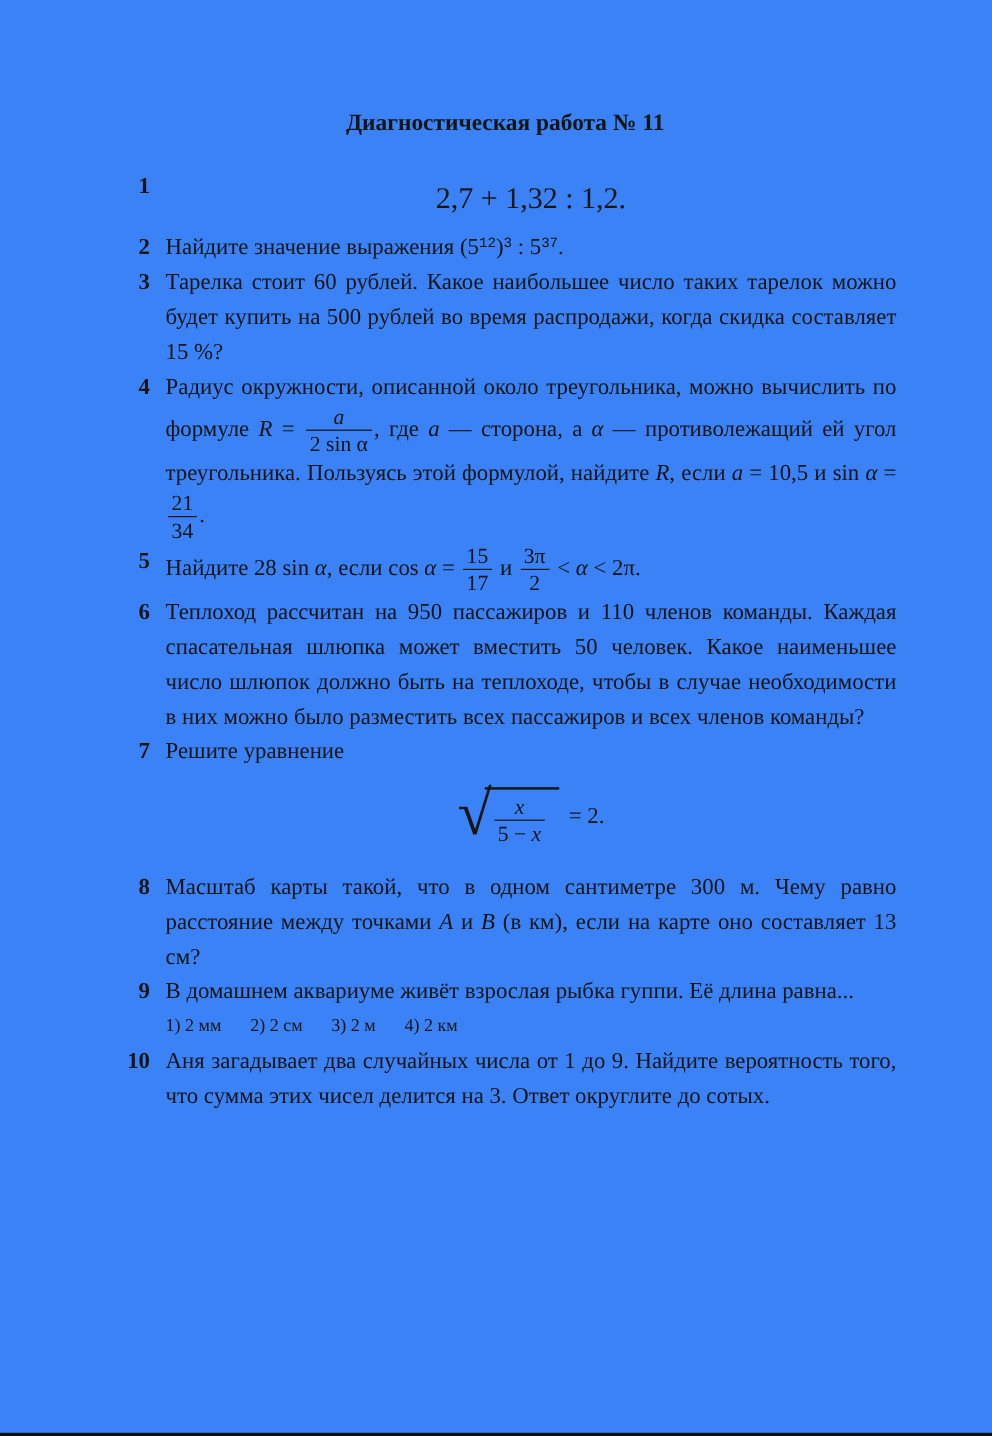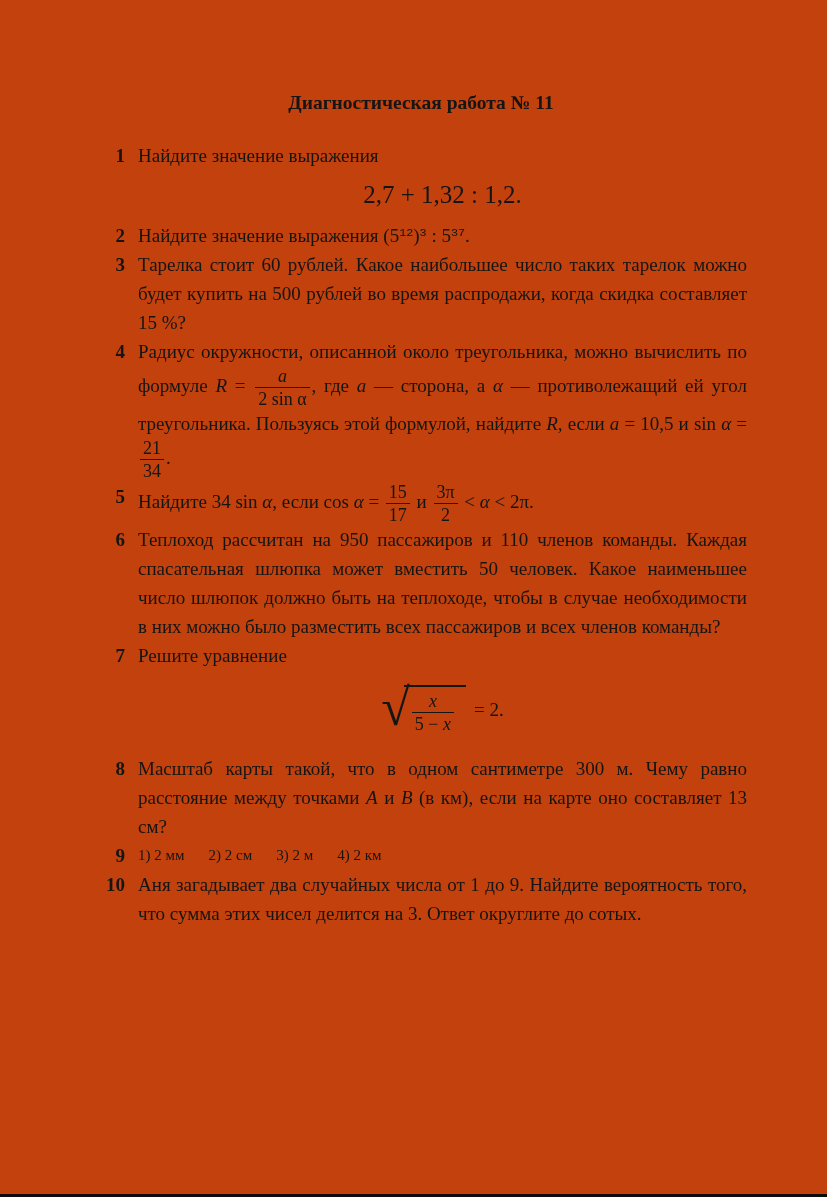--- a/index.html
+++ b/index.html
@@ -6,21 +6,21 @@
   body {
     width: 827px; height: 1197px;
     background: #ffffff;
     font-family: "Liberation Serif", "DejaVu Serif", serif;
     color: #151515;
   }
   .page {
     position: relative;
     width: 827px; height: 1197px;
     overflow: hidden;
-    background: #c2410c;
+    background: #3b82f6;
   }
   .content {
     position: absolute;
     left: 95px; top: 92px;
     width: 652px;
   }
   .title {
     text-align: center;
     font-weight: bold;
     font-size: 19.5px;
@@ -107,21 +107,20 @@
 <body>
 
 <div class="page">
   <div class="content">
 
     <div class="title">Диагностическая работа № 11</div>
 
     <div class="problem">
       <div class="pnum">1</div>
       <div class="pbody">
-        <div class="ptext">Найдите значение выражения</div>
         <div class="display-formula">2,7 + 1,32 : 1,2.</div>
       </div>
     </div>
 
     <div class="problem">
       <div class="pnum">2</div>
       <div class="pbody">
         <div class="ptext"><span>Найдите значение выражения (5</span><sup class="exp">12</sup><span>)</span><sup class="exp">3</sup><span> : 5</span><sup class="exp">37</sup><span>.</span></div>
       </div>
     </div>
@@ -136,21 +135,21 @@
     <div class="problem">
       <div class="pnum">4</div>
       <div class="pbody">
         <div class="ptext"><span>Радиус окружности, описанной около треугольника, можно вычислить по формуле </span><span class="it">R</span><span> = </span><span class="frac"><span class="num it">a</span><span class="den">2 sin α</span></span><span>, где </span><span class="it">a</span><span> — сторона, а </span><span class="it">α</span><span> — противолежащий ей угол треугольника. Пользуясь этой формулой, найдите </span><span class="it">R</span><span>, если </span><span class="it">a</span><span> = 10,5 и sin </span><span class="it">α</span><span> = </span><span class="frac"><span class="num">21</span><span class="den">34</span></span><span>.</span></div>
       </div>
     </div>
 
     <div class="problem">
       <div class="pnum">5</div>
       <div class="pbody">
-        <div class="ptext"><span>Найдите 34 sin </span><span class="it">α</span><span>, если cos </span><span class="it">α</span><span> = </span><span class="frac"><span class="num">15</span><span class="den">17</span></span><span> и </span><span class="frac"><span class="num">3π</span><span class="den">2</span></span><span> &lt; </span><span class="it">α</span><span> &lt; 2π.</span></div>
+        <div class="ptext"><span>Найдите 28 sin </span><span class="it">α</span><span>, если cos </span><span class="it">α</span><span> = </span><span class="frac"><span class="num">15</span><span class="den">17</span></span><span> и </span><span class="frac"><span class="num">3π</span><span class="den">2</span></span><span> &lt; </span><span class="it">α</span><span> &lt; 2π.</span></div>
       </div>
     </div>
 
     <div class="problem">
       <div class="pnum">6</div>
       <div class="pbody">
         <div class="ptext">Теплоход рассчитан на 950 пассажиров и 110 членов команды. Каждая спасательная шлюпка может вместить 50 человек. Какое наименьшее число шлюпок должно быть на теплоходе, чтобы в случае необходимости в них можно было разместить всех пассажиров и всех членов команды?</div>
       </div>
     </div>
 
@@ -176,20 +175,21 @@
     <div class="problem">
       <div class="pnum">8</div>
       <div class="pbody">
         <div class="ptext"><span>Масштаб карты такой, что в одном сантиметре 300 м. Чему равно расстояние между точками </span><span class="it">A</span><span> и </span><span class="it">B</span><span> (в км), если на карте оно составляет 13 см?</span></div>
       </div>
     </div>
 
     <div class="problem">
       <div class="pnum">9</div>
       <div class="pbody">
+        <div class="ptext">В домашнем аквариуме живёт взрослая рыбка гуппи. Её длина равна...</div>
         <div class="options">
           <span class="opt">1) 2 мм</span><span class="opt">2) 2 см</span><span class="opt">3) 2 м</span><span class="opt">4) 2 км</span>
         </div>
       </div>
     </div>
 
     <div class="problem">
       <div class="pnum">10</div>
       <div class="pbody">
         <div class="ptext">Аня загадывает два случайных числа от 1 до 9. Найдите вероятность того, что сумма этих чисел делится на 3. Ответ округлите до сотых.</div>

